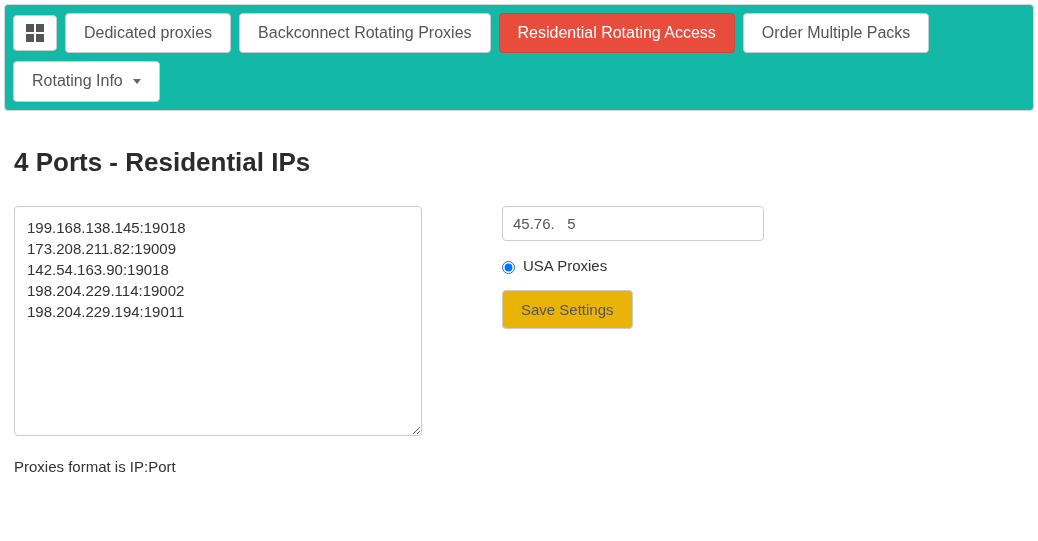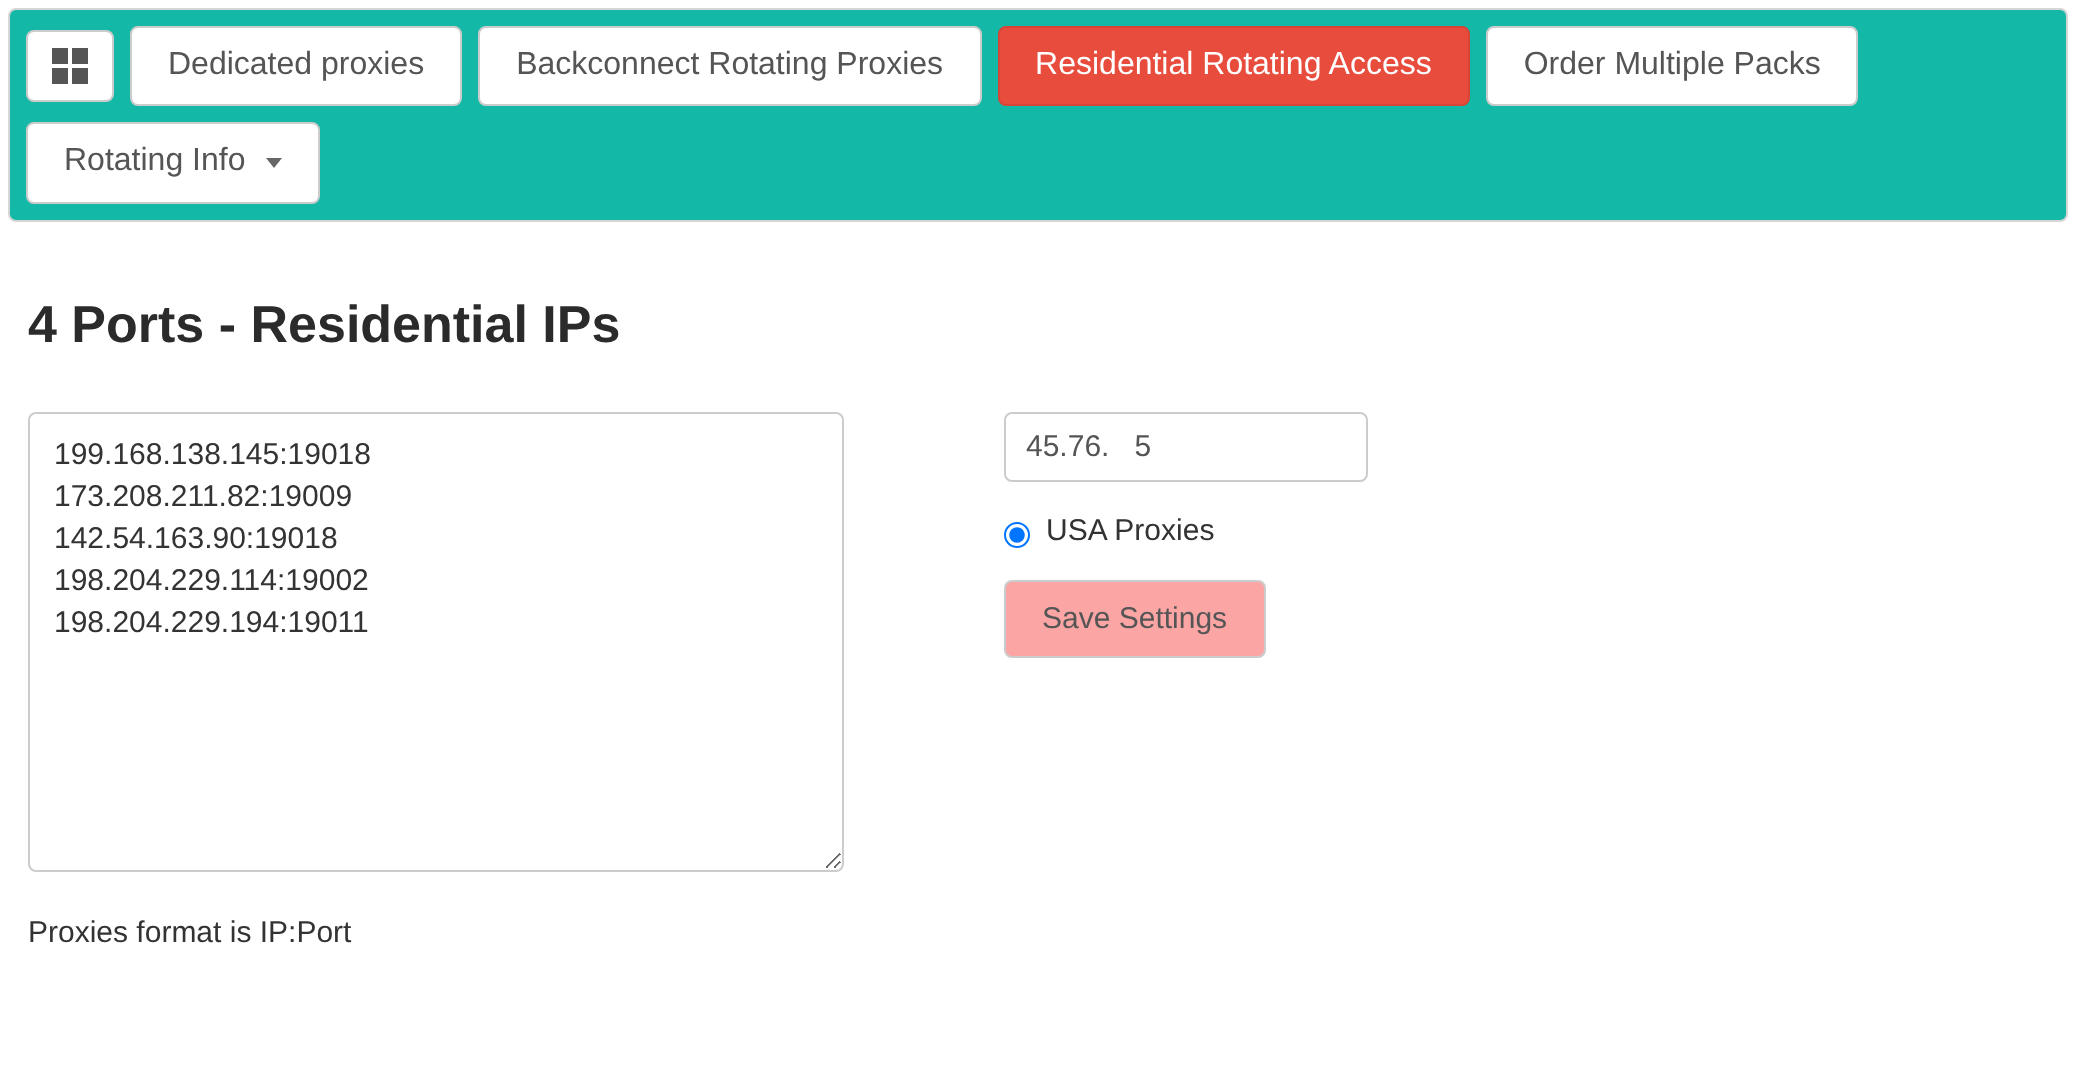--- a/index.html
+++ b/index.html
@@ -98,37 +98,37 @@
       display: flex;
       flex-direction: column;
       gap: 16px;
       padding-top: 0;
     }
     .label {
       font-size: 16px;
       color: #333;
     }
     .text-input {
-      width: 182px;
+      width: 262px;
       border: 1px solid #ccc;
       border-radius: 4px;
       padding: 8px 10px;
       font-size: 15px;
       color: #555;
     }
     .radio-row {
       display: flex;
       align-items: flex-end;
       gap: 8px;
       font-size: 15px;
       color: #333;
     }
     .radio-row input { margin: 0; }
     .save-btn {
-      background: #fca5a5;
+      background: #eab308;
       border: 1px solid #ccc;
       border-radius: 4px;
       padding: 10px 18px;
       font-size: 15px;
       color: #555;
       cursor: pointer;
       width: fit-content;
     }
   </style>
 </head>

